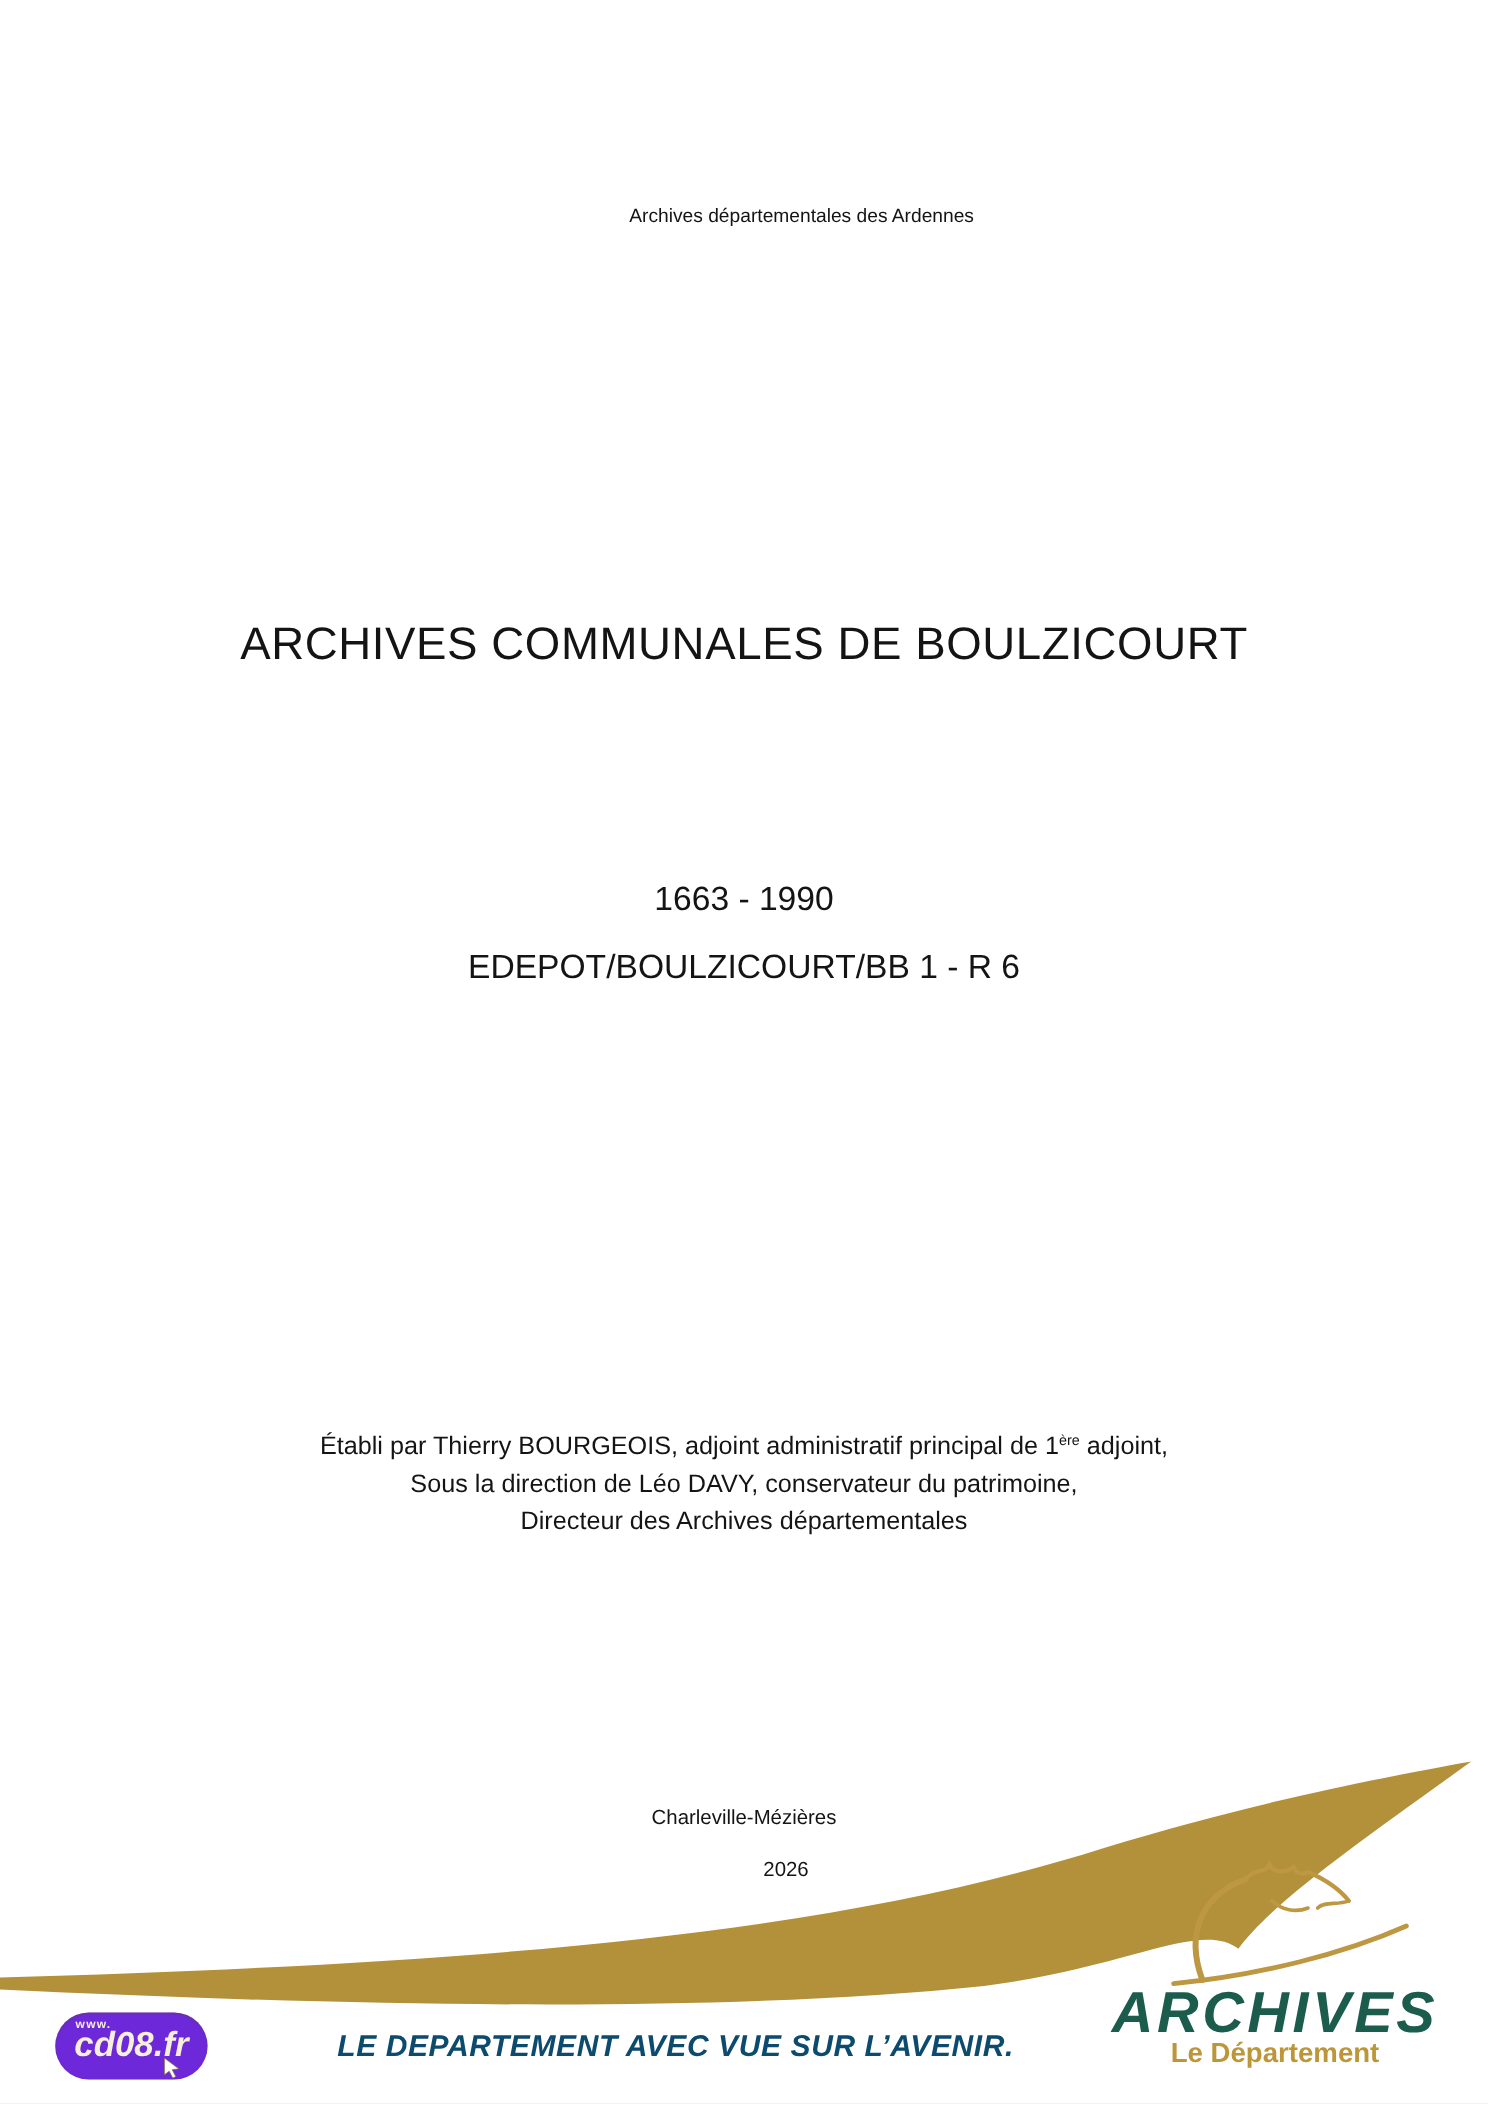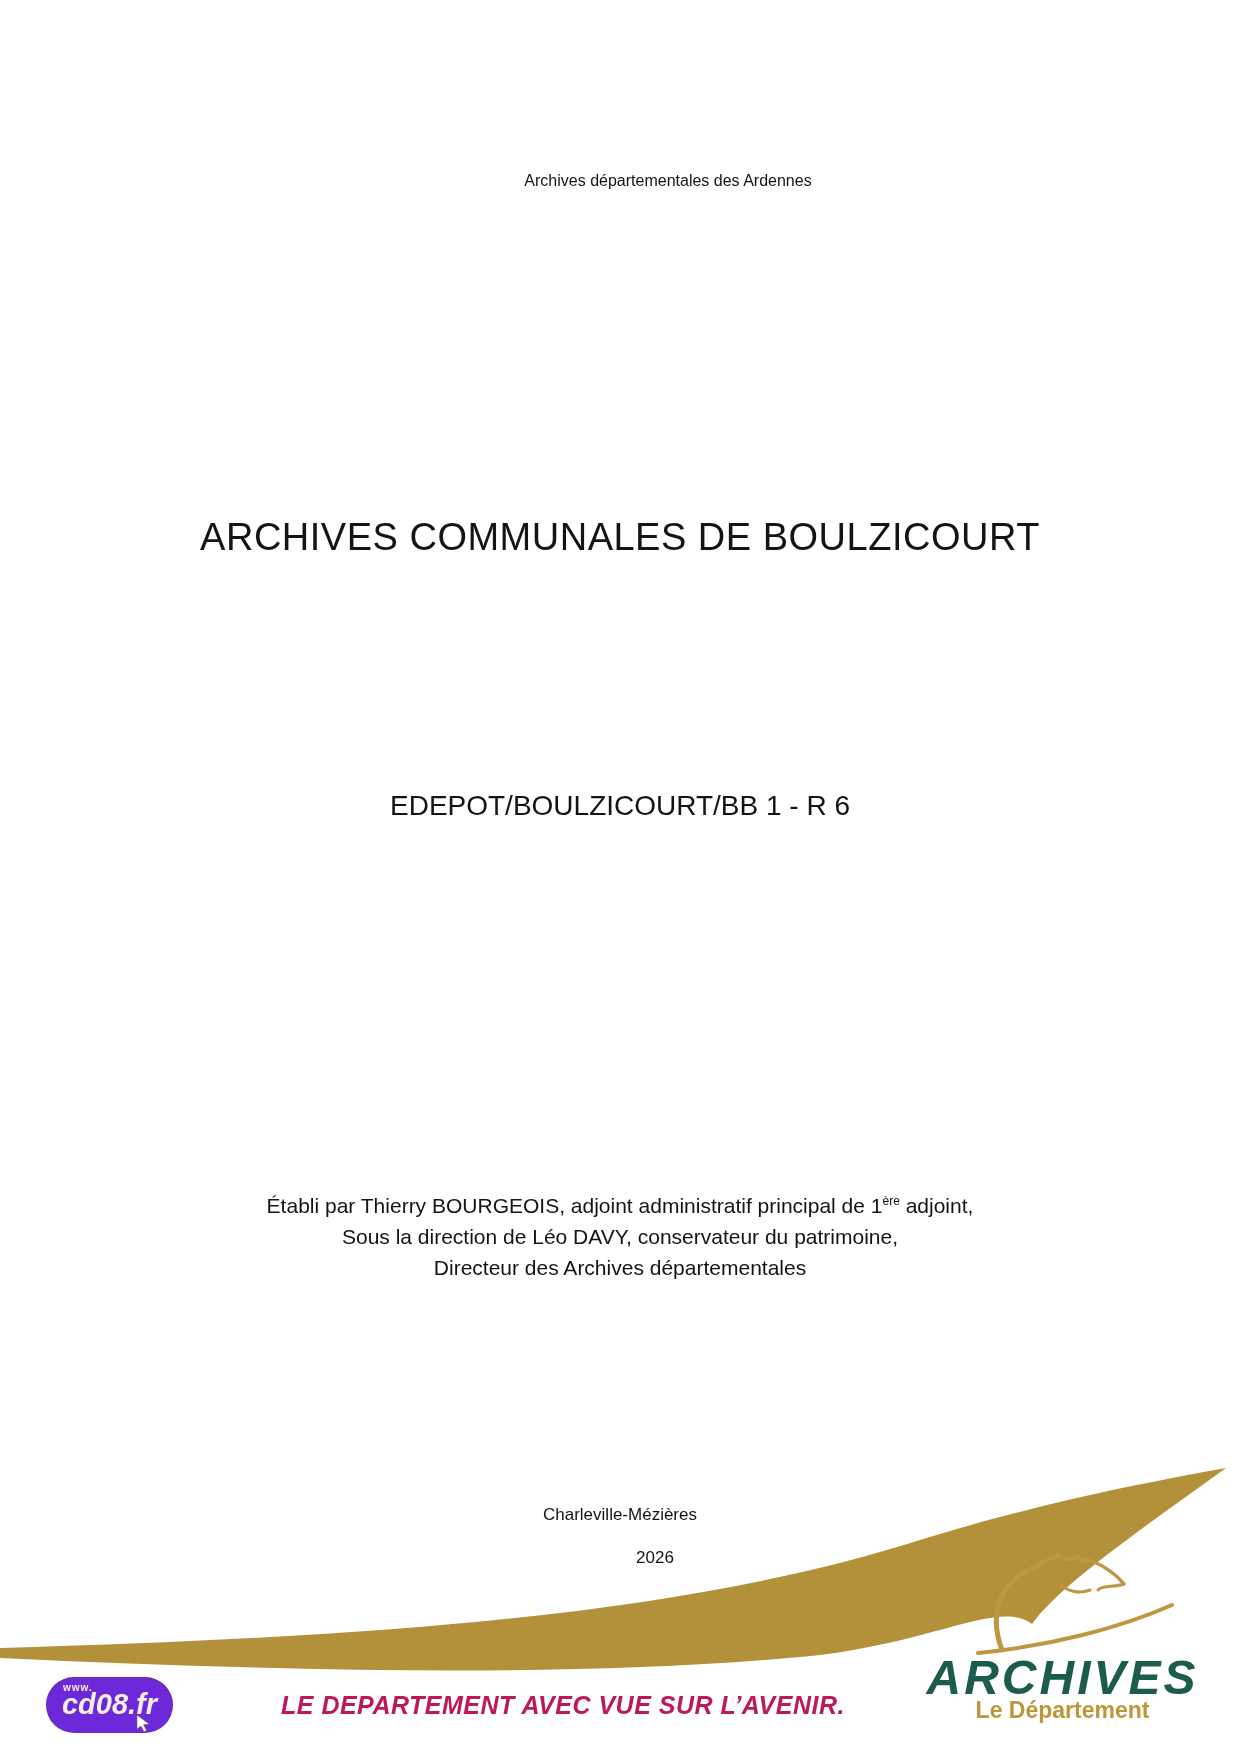--- a/index.html
+++ b/index.html
@@ -46,21 +46,21 @@
     text-align:center;
     font-size:29px; font-weight:bold; font-style:italic;
     color:#f6efdc;
   }
   .cd08 .cursor { position:absolute; right:22px; bottom:1px; }
 
   
   .motto {
     position:absolute; left:281px; top:1691px;
     font-size:25px; font-weight:bold; font-style:italic;
-    letter-spacing:0.5px; color:#be185d; white-space:nowrap;
+    letter-spacing:0.5px; color:#0c4a6e; white-space:nowrap;
   }
 
   
   .boar-svg { position:absolute; left:940px; top:1550px; width:250px; height:106px; }
   .ardennes-block { position:absolute; left:895px; top:1654px; width:335px; text-align:center; }
   .ardennes-wordmark {
     font-size:48px; font-weight:bold; font-style:italic;
     letter-spacing:3px; color:#1b5c4d; line-height:1; white-space:nowrap;
   }
   .ardennes-subtitle {
@@ -71,20 +71,21 @@
 </style>
 </head>
 <body>
 
 <div class="page">
 
   <div class="centered institution">Archives départementales des Ardennes</div>
 
   <h1 class="centered doc-title">ARCHIVES COMMUNALES DE BOULZICOURT</h1>
 
+  <div class="centered date-range">1663 - 1990</div>
 
   <div class="centered ref-code">EDEPOT/BOULZICOURT/BB 1 - R 6</div>
 
   <div class="centered attribution">
     <div><span>Établi par Thierry BOURGEOIS, adjoint administratif principal de 1</span><sup>ère</sup><span> adjoint,</span></div>
     <div>Sous la direction de Léo DAVY, conservateur du patrimoine,</div>
     <div>Directeur des Archives départementales</div>
   </div>
 
   <div class="centered place">Charleville-Mézières</div>

